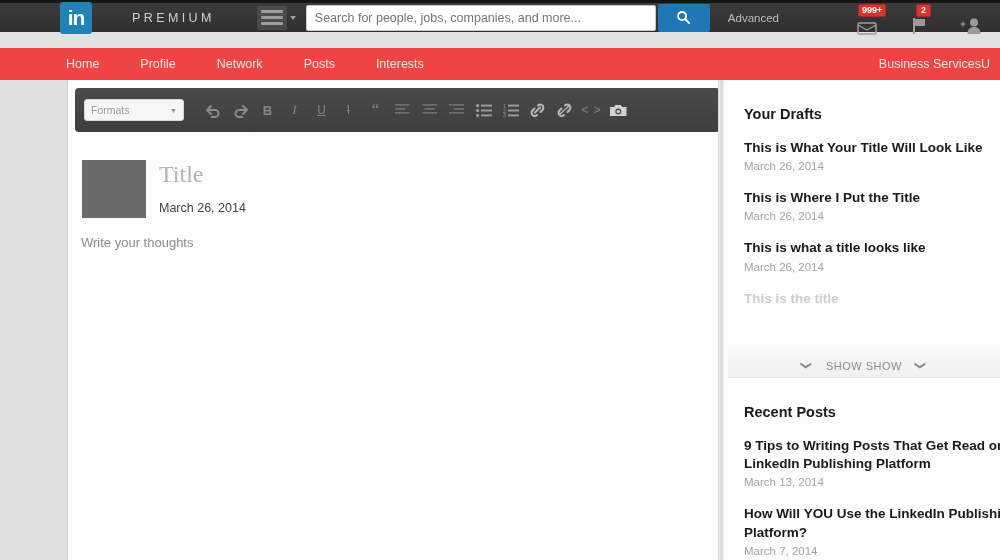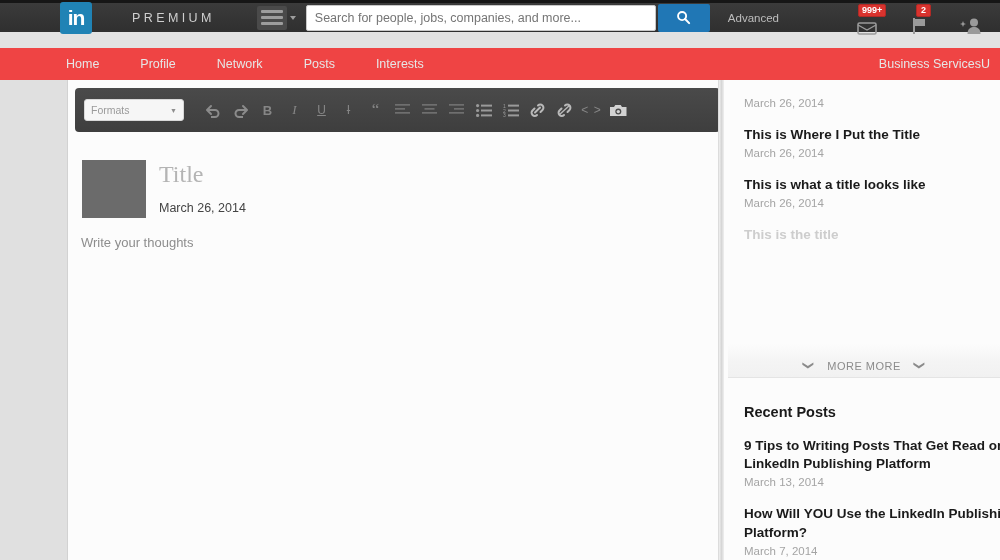--- a/index.html
+++ b/index.html
@@ -243,22 +243,24 @@
   </div>
 
   <div class="avatar"></div>
   <div class="ptitle">Title</div>
   <div class="pdate">March 26, 2014</div>
   <div class="pbody">Write your thoughts</div>
 
   <div class="railsep"></div>
   <div class="side">
 
+    <div class="s-h">Your Drafts</div>
 
     <div class="s-item">
+      <div class="t">This is What Your Title Will Look Like</div>
       <div class="d">March 26, 2014</div>
     </div>
     <div class="s-item">
       <div class="t">This is Where I Put the Title</div>
       <div class="d">March 26, 2014</div>
     </div>
     <div class="s-item">
       <div class="t">This is what a title looks like</div>
       <div class="d">March 26, 2014</div>
     </div>
@@ -274,17 +276,17 @@
       </div>
       <div class="s-item">
         <div class="t wrap">How Will YOU Use the LinkedIn Publishing Platform?</div>
         <div class="d">March 7, 2014</div>
       </div>
     </div>
   </div>
 
   <div class="showmore">
     <span class="chev" style="display: inline-block; transform: rotate(90deg);">❯</span>
-    <span>MORE MORE</span>
+    <span>SHOW SHOW</span>
     <span class="chev" style="display: inline-block; transform: rotate(90deg);">❯</span>
   </div>
 
 </div>
 
 </body></html>

